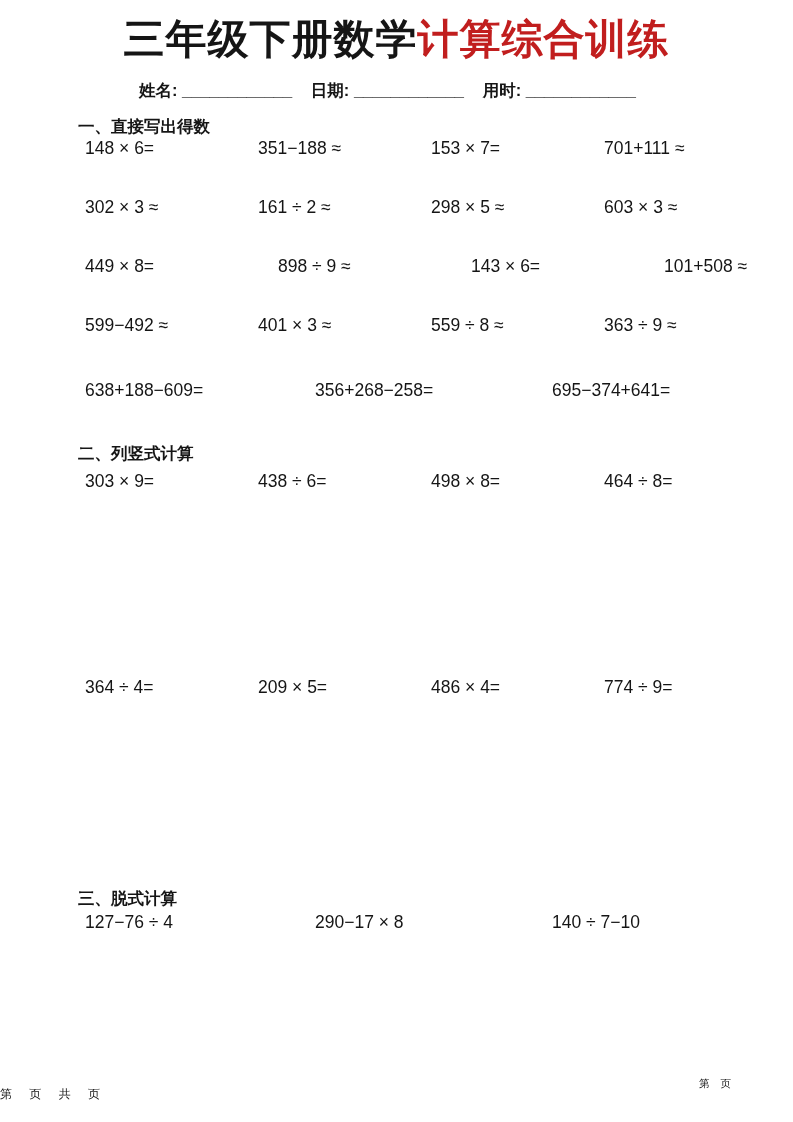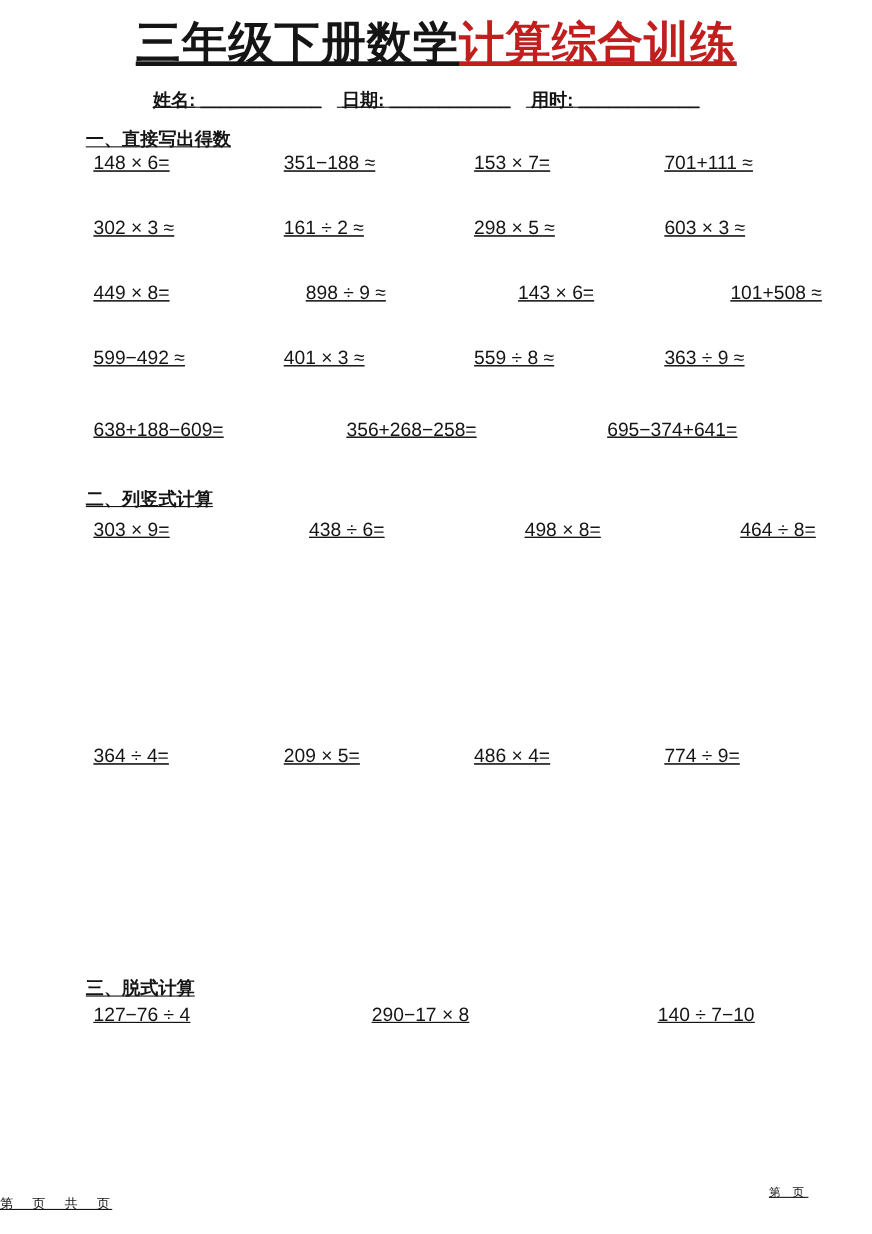--- a/index.html
+++ b/index.html
@@ -1,15 +1,15 @@
 <!DOCTYPE html>
 <html><head>
 <meta charset="utf-8">
 <style>
-  * { margin:0; padding:0; box-sizing:border-box;text-decoration:underline; }
+  * { margin:0; padding:0; box-sizing:border-box; }
   html,body { background:#ffffff; }
   body {
     width:793px; height:1122px;
     font-family:"Liberation Sans", sans-serif;
     color:#151515;
     position:relative;
     overflow:hidden;
   }
   .page { position:absolute; inset:0; background:#ffffff; }
 
@@ -47,23 +47,23 @@
     white-space:nowrap;
   }
   .cols4 { grid-template-columns:173px 173px 173px auto; }
   .cols3 { grid-template-columns:230px 237px auto; }
 
   #s1r1 { top:139px; }
   #s1r2 { top:198px; }
   #s1r3 { top:257px;gap:20px; }
   #s1r4 { top:316px; }
   #s1r5 { top:381px; }
-  #s2r1 { top:472px;gap:23px; }
+  #s2r1 { top:472px; }
   #s2r2 { top:678px; }
-  #s3r1 { top:913px;gap:23px; }
+  #s3r1 { top:913px; }
 
   .footer-center {
     position:absolute; top:1086px; left:0; right:0;
     font-size:12px;
     letter-spacing:2px;
     word-spacing:10px;
     white-space:nowrap;
   }
   .footer-right {
     position:absolute; top:1077px; left:699px;

